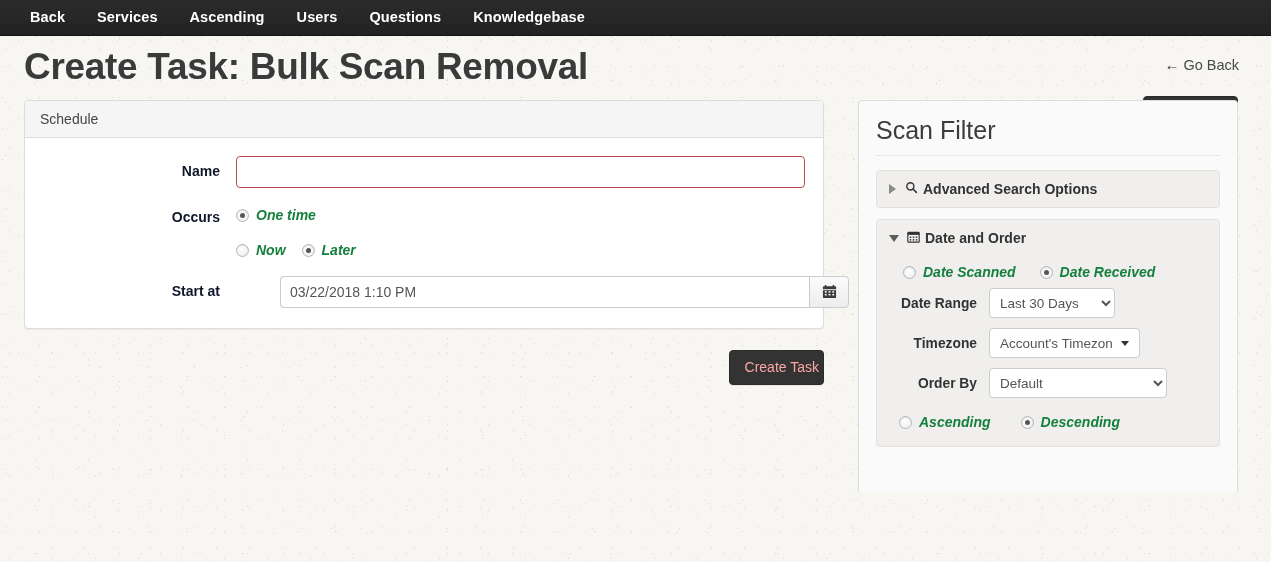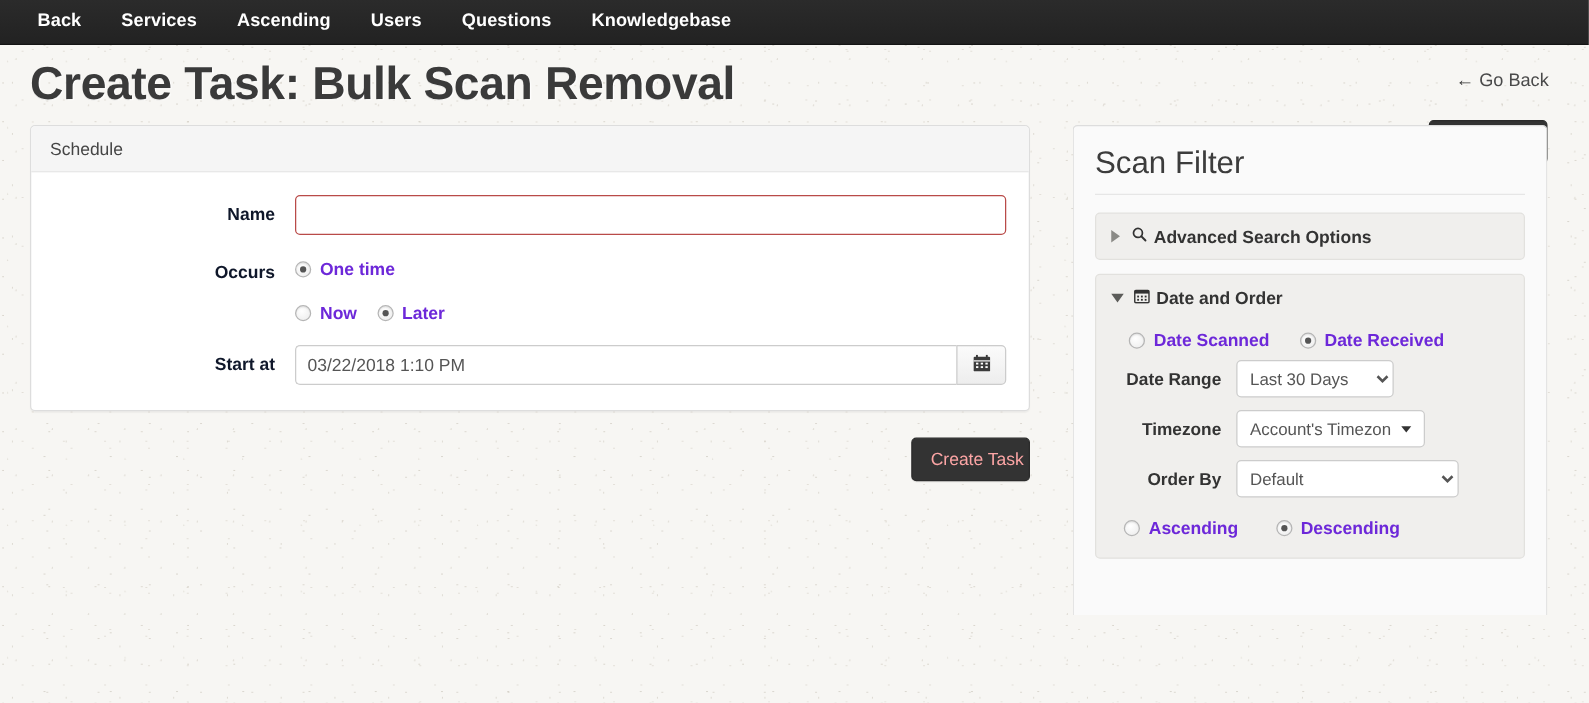--- a/index.html
+++ b/index.html
@@ -119,21 +119,21 @@
     font-size: 14px;
     color: #454545;
   }
   .panel-body { padding: 18px 15px 20px 15px; }
 
   .form-row {
     display: flex;
     align-items: flex-start;
     margin-bottom: 14px;
   }
-  .form-row:last-child { margin-bottom: 0; }
+  .form-row:last-child { margin-bottom: 0; gap: 44px; }
   .form-label {
     width: 196px;
     text-align: right;
     padding-right: 16px;
     padding-top: 7px;
     font-size: 14px;
     font-weight: bold;
     color: #0f172a;
     flex: none;
   }
@@ -152,23 +152,24 @@
     background: #fff;
     outline: none;
   }
 
   .radio-line { display: flex; align-items: center; padding-top: 5px; }
   .radio-line + .radio-line { margin-top: 14px; align-items: center; }
   .radio-opt { display: flex; align-items: center; margin-right: 16px; cursor: pointer; }
   .radio-opt .lbl {
     font-size: 14px;
     font-weight: bold;
-    color: #6d28d9;
+    color: #15803d;
     margin-left: 7px;
     white-space: nowrap;
+    font-style: italic;
   }
   .radio {
     width: 13px; height: 13px;
     border-radius: 50%;
     border: 1px solid #b5b5b5;
     background: radial-gradient(circle at 40% 35%, #ffffff 0%, #ebebeb 100%);
     position: relative;
     flex: none;
     box-shadow: inset 0 1px 1px rgba(0,0,0,.08);
   }

